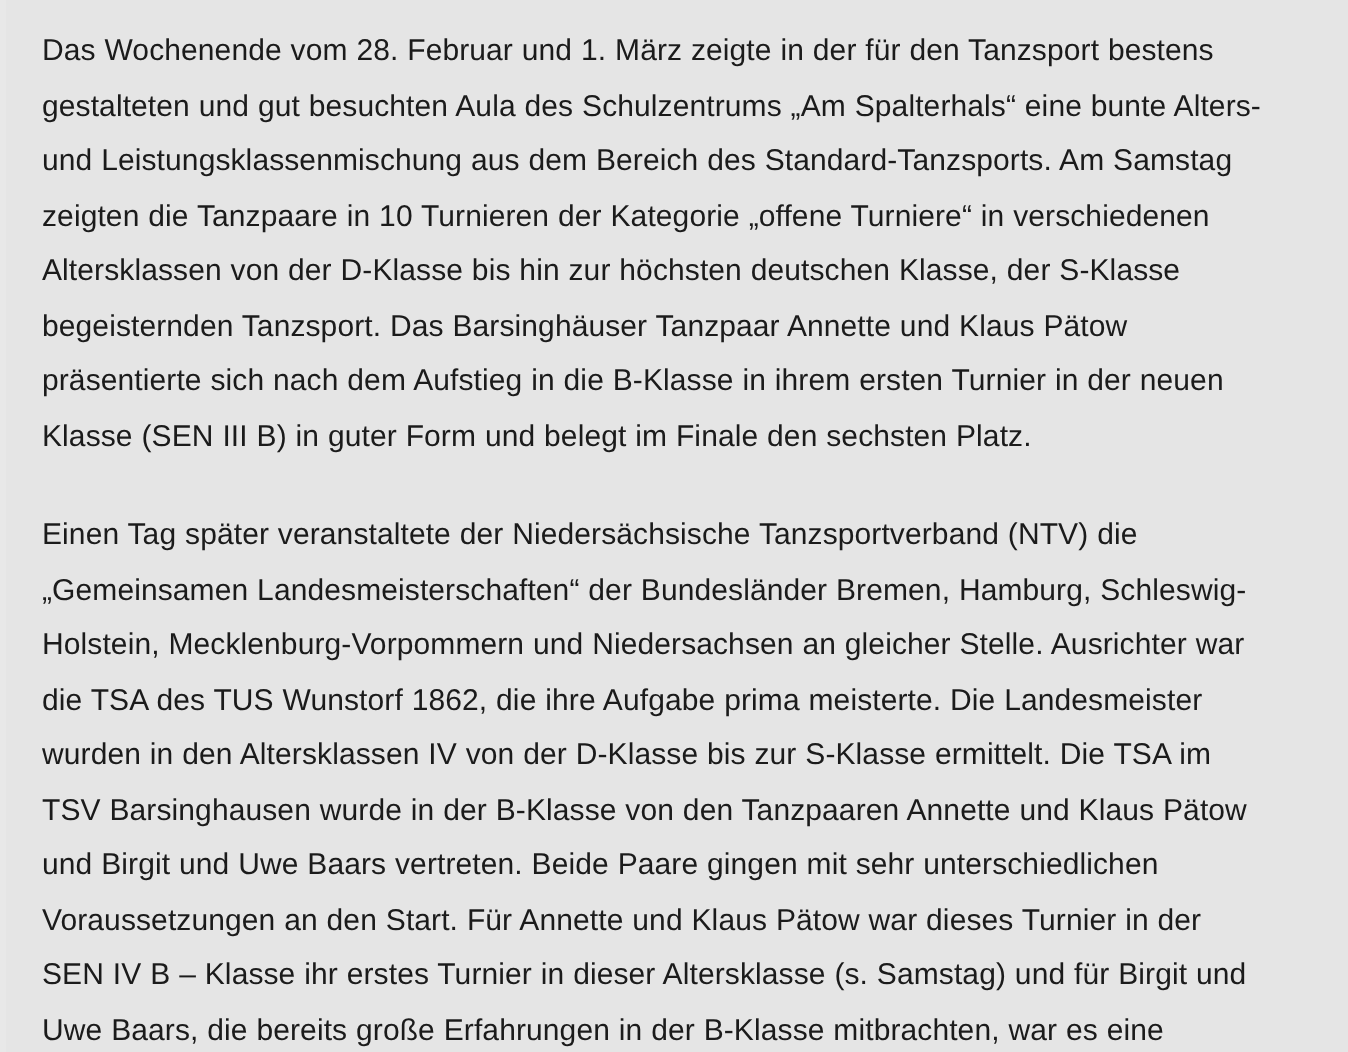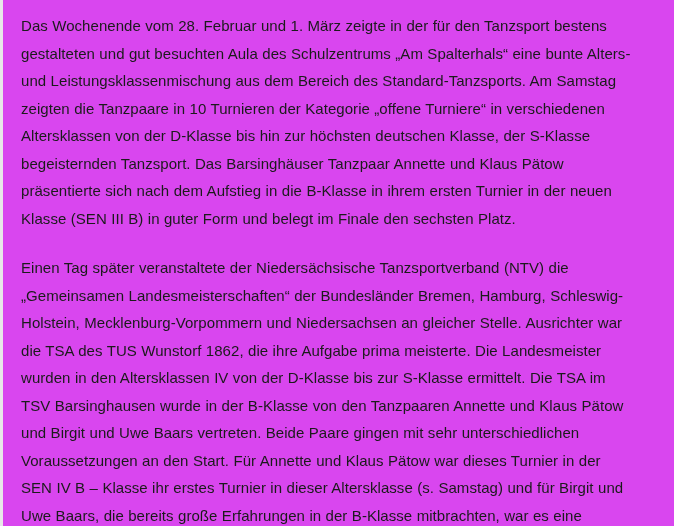--- a/index.html
+++ b/index.html
@@ -10,21 +10,21 @@
     width: 674px;
     height: 526px;
     background: #ffffff;
     font-family: "Liberation Sans", sans-serif;
     overflow: hidden;
   }
   .page {
     position: relative;
     width: 674px;
     height: 526px;
-    background: #d946ef;
+    background: #e5e5e5;
     box-sizing: border-box;
   }
   .left-rule {
     position: absolute;
     left: 0;
     top: 0;
     width: 3px;
     height: 526px;
     background: #e8e8e8;
   }

